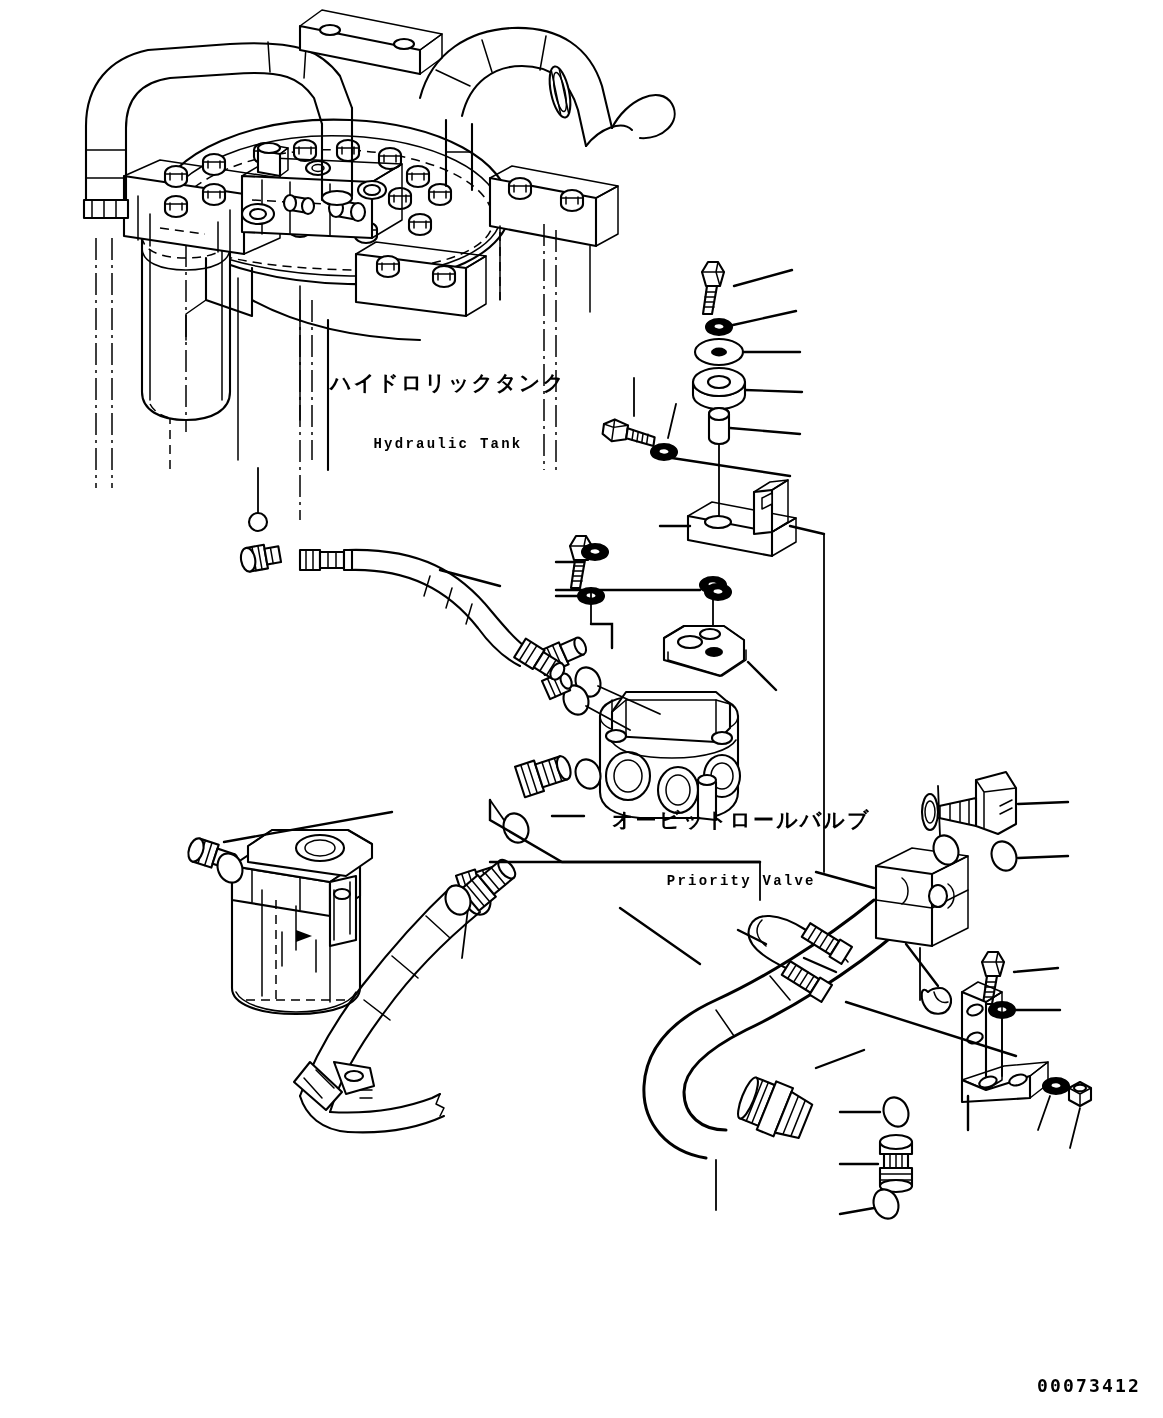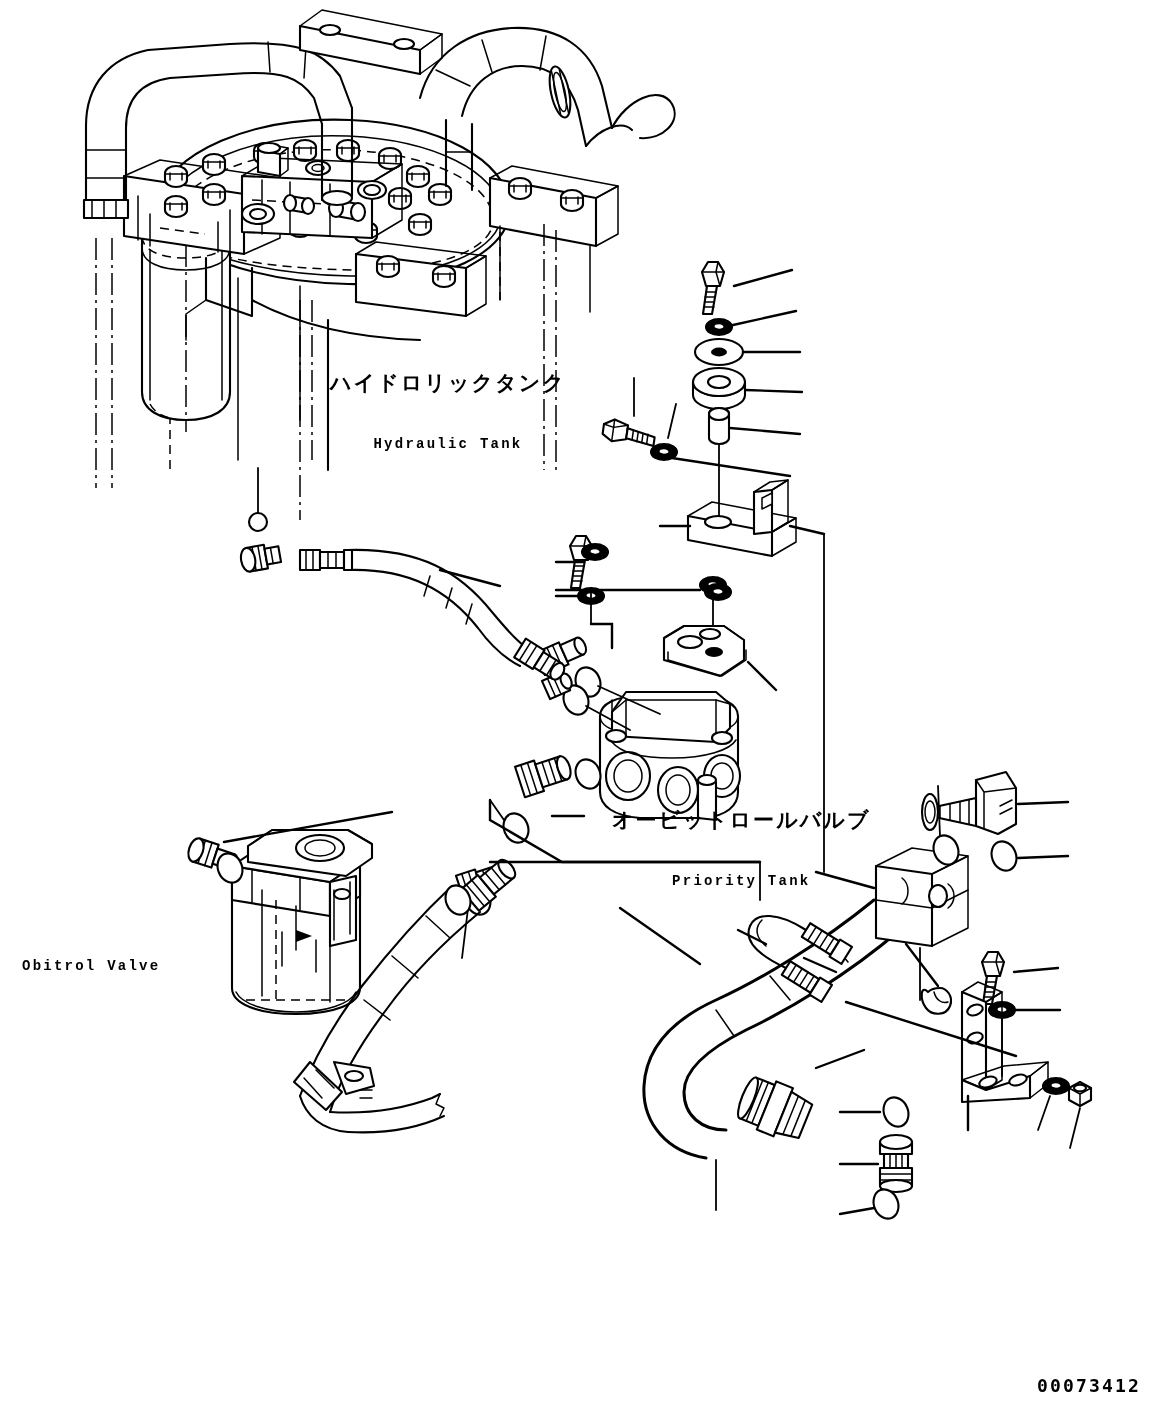--- a/index.html
+++ b/index.html
@@ -730,22 +730,21 @@
 
   </svg>
 
   <div class="callout" id="label-hydraulic-tank">
     <span class="jp">ハイドロリックタンク</span>
     <span class="en">Hydraulic Tank</span>
   </div>
 
   <div class="callout" id="label-priority-valve">
     <span class="jp">オービットロールバルブ</span>
-    <span class="en">Priority Tank</span>
+    <span class="en">Priority Valve</span>
   </div>
 
   <div class="callout" id="label-obitrol-valve">
-    <span class="en">Obitrol Valve</span>
   </div>
 
   <div id="drawing-number">00073412</div>
 
 </div>
 
 </body></html>

